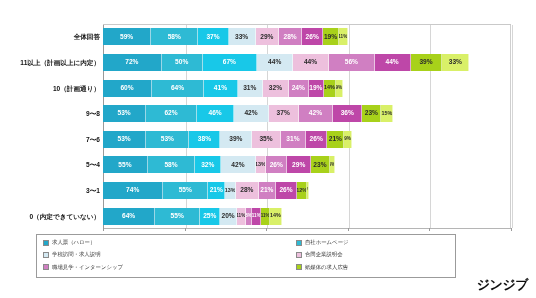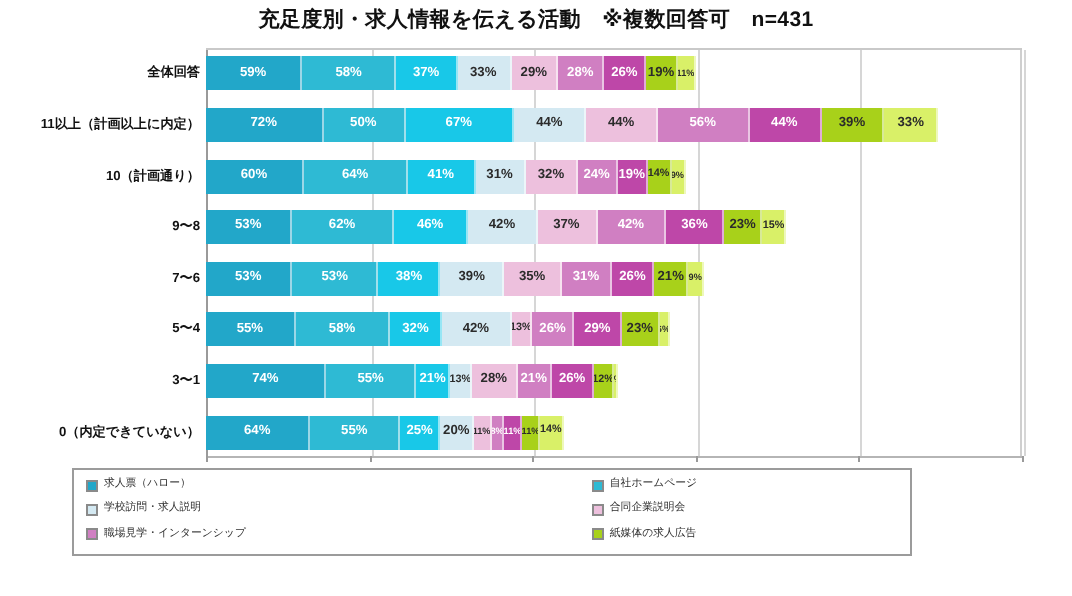--- a/index.html
+++ b/index.html
@@ -65,21 +65,20 @@
     position:absolute;right:8px;bottom:4px;
     font-size:13px;font-weight:bold;color:#0f0f0f;letter-spacing:-.5px;
     font-family:"DejaVu Sans",sans-serif;
   }
 </style>
 </head>
 <body>
 
 <div id="stage">
 
-  <div class="title">充足度別・求人情報を伝える活動　※複数回答可　n=431</div>
 
   <div class="plot" id="plot">
       <div class="vgrid" style="left: 81.6px;"></div>
       <div class="vgrid" style="left: 163.2px;"></div>
       <div class="vgrid" style="left: 244.8px;"></div>
       <div class="vgrid" style="left: 326.4px;"></div>
       <div class="vgrid" style="left: 408px;"></div>
     </div>
   <div class="axis-top"></div>
   <div class="axis-bottom"></div>
@@ -353,19 +352,20 @@
             <span class="legend-label">合同企業説明会</span>
           </div>
           <div class="legend-item">
             <span class="swatch" style="background: rgb(168, 209, 26);"></span>
             <span class="legend-label">紙媒体の求人広告</span>
           </div>
         </div>
       </div>
   </div>
 
+  <div class="logo">ジンジブ</div>
 <div class="tick" style="left: 103px;"></div>
     <div class="tick" style="left: 184.6px;"></div>
     <div class="tick" style="left: 266.2px;"></div>
     <div class="tick" style="left: 347.8px;"></div>
     <div class="tick" style="left: 429.4px;"></div>
     <div class="tick" style="left: 511px;"></div>
   </div>
 
 </body></html>

